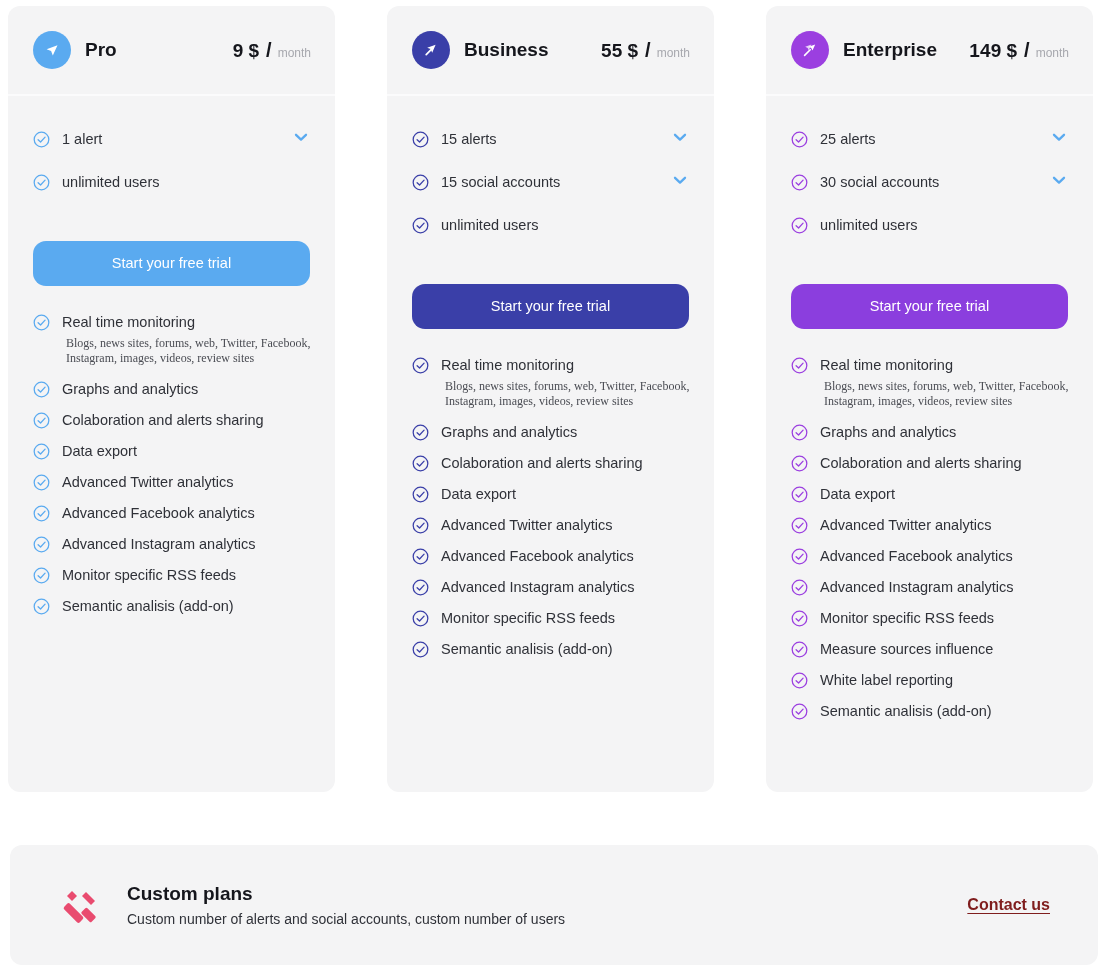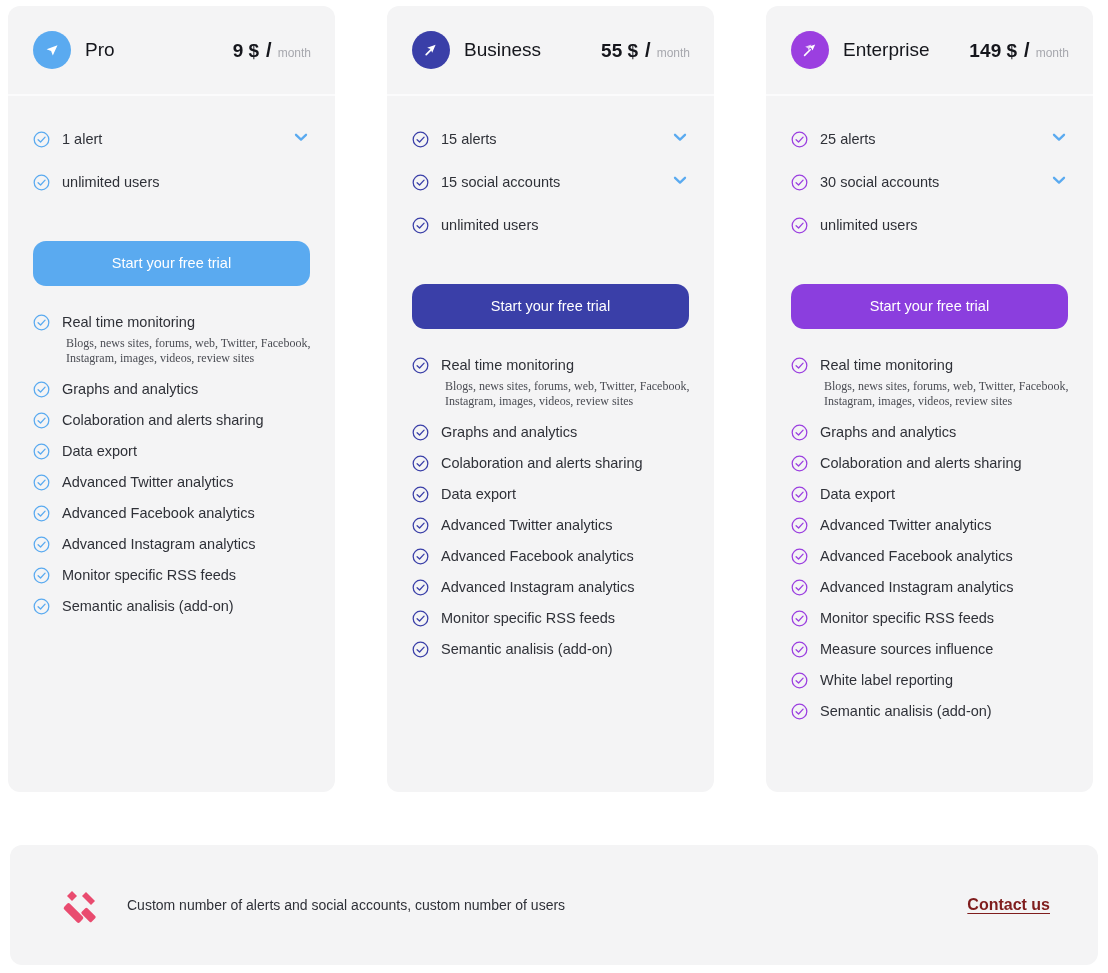--- a/index.html
+++ b/index.html
@@ -42,21 +42,21 @@
   }
   .plan-badge {
     width: 38px; height: 38px;
     border-radius: 50%;
     flex: 0 0 38px;
     display: flex; align-items: center; justify-content: center;
   }
   .plan-badge svg { display: block; }
   .plan-name {
     font-size: 19px;
-    font-weight: normal;
+    font-weight: bold;
     color: #15161c;
     margin-left: 14px;
     white-space: nowrap;
   }
   .price-wrap {
     margin-left: auto;
     display: flex;
     align-items: baseline;
     white-space: nowrap;
   }
@@ -597,18 +597,19 @@
         <g fill="#e94b6f">
           <path d="M7 12 L12 7 L17 12 L12 17 Z"></path>
           <path d="M11 16 L16 11 L35 30 L30 35 Z" opacity="0.0"></path>
           <rect x="9.5" y="18" width="8" height="22" rx="2" transform="rotate(-45 13.5 29)"></rect>
           <path d="M26 8 L35 17 L31 21 L22 12 Z"></path>
           <rect x="24.5" y="24" width="8" height="14" rx="1.5" transform="rotate(-45 28.5 31)"></rect>
         </g>
       </svg>
     </span>
     <div class="banner-text">
+      <div class="banner-title">Custom plans</div>
       <div class="banner-sub">Custom number of alerts and social accounts, custom number of users</div>
     </div>
     <a class="contact">Contact us</a>
   </div>
 
 </div>
 
 </body></html>

